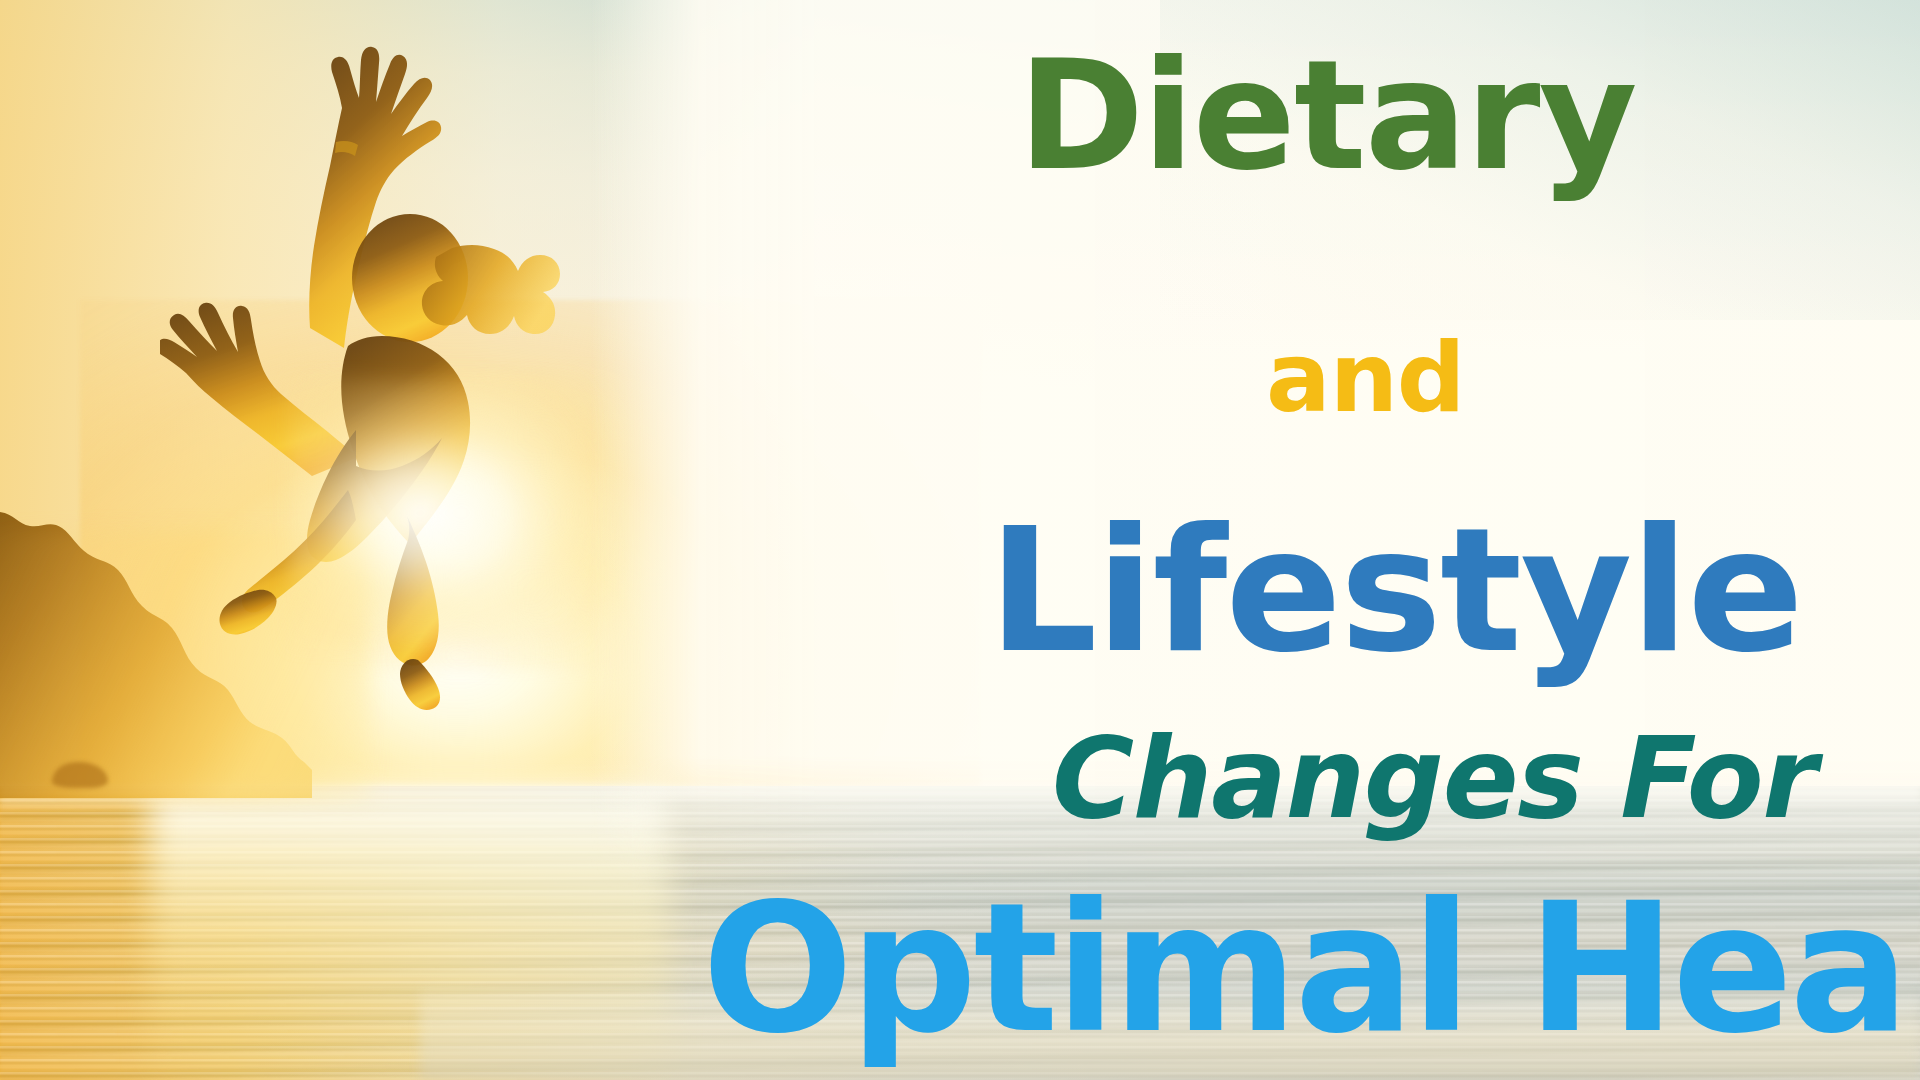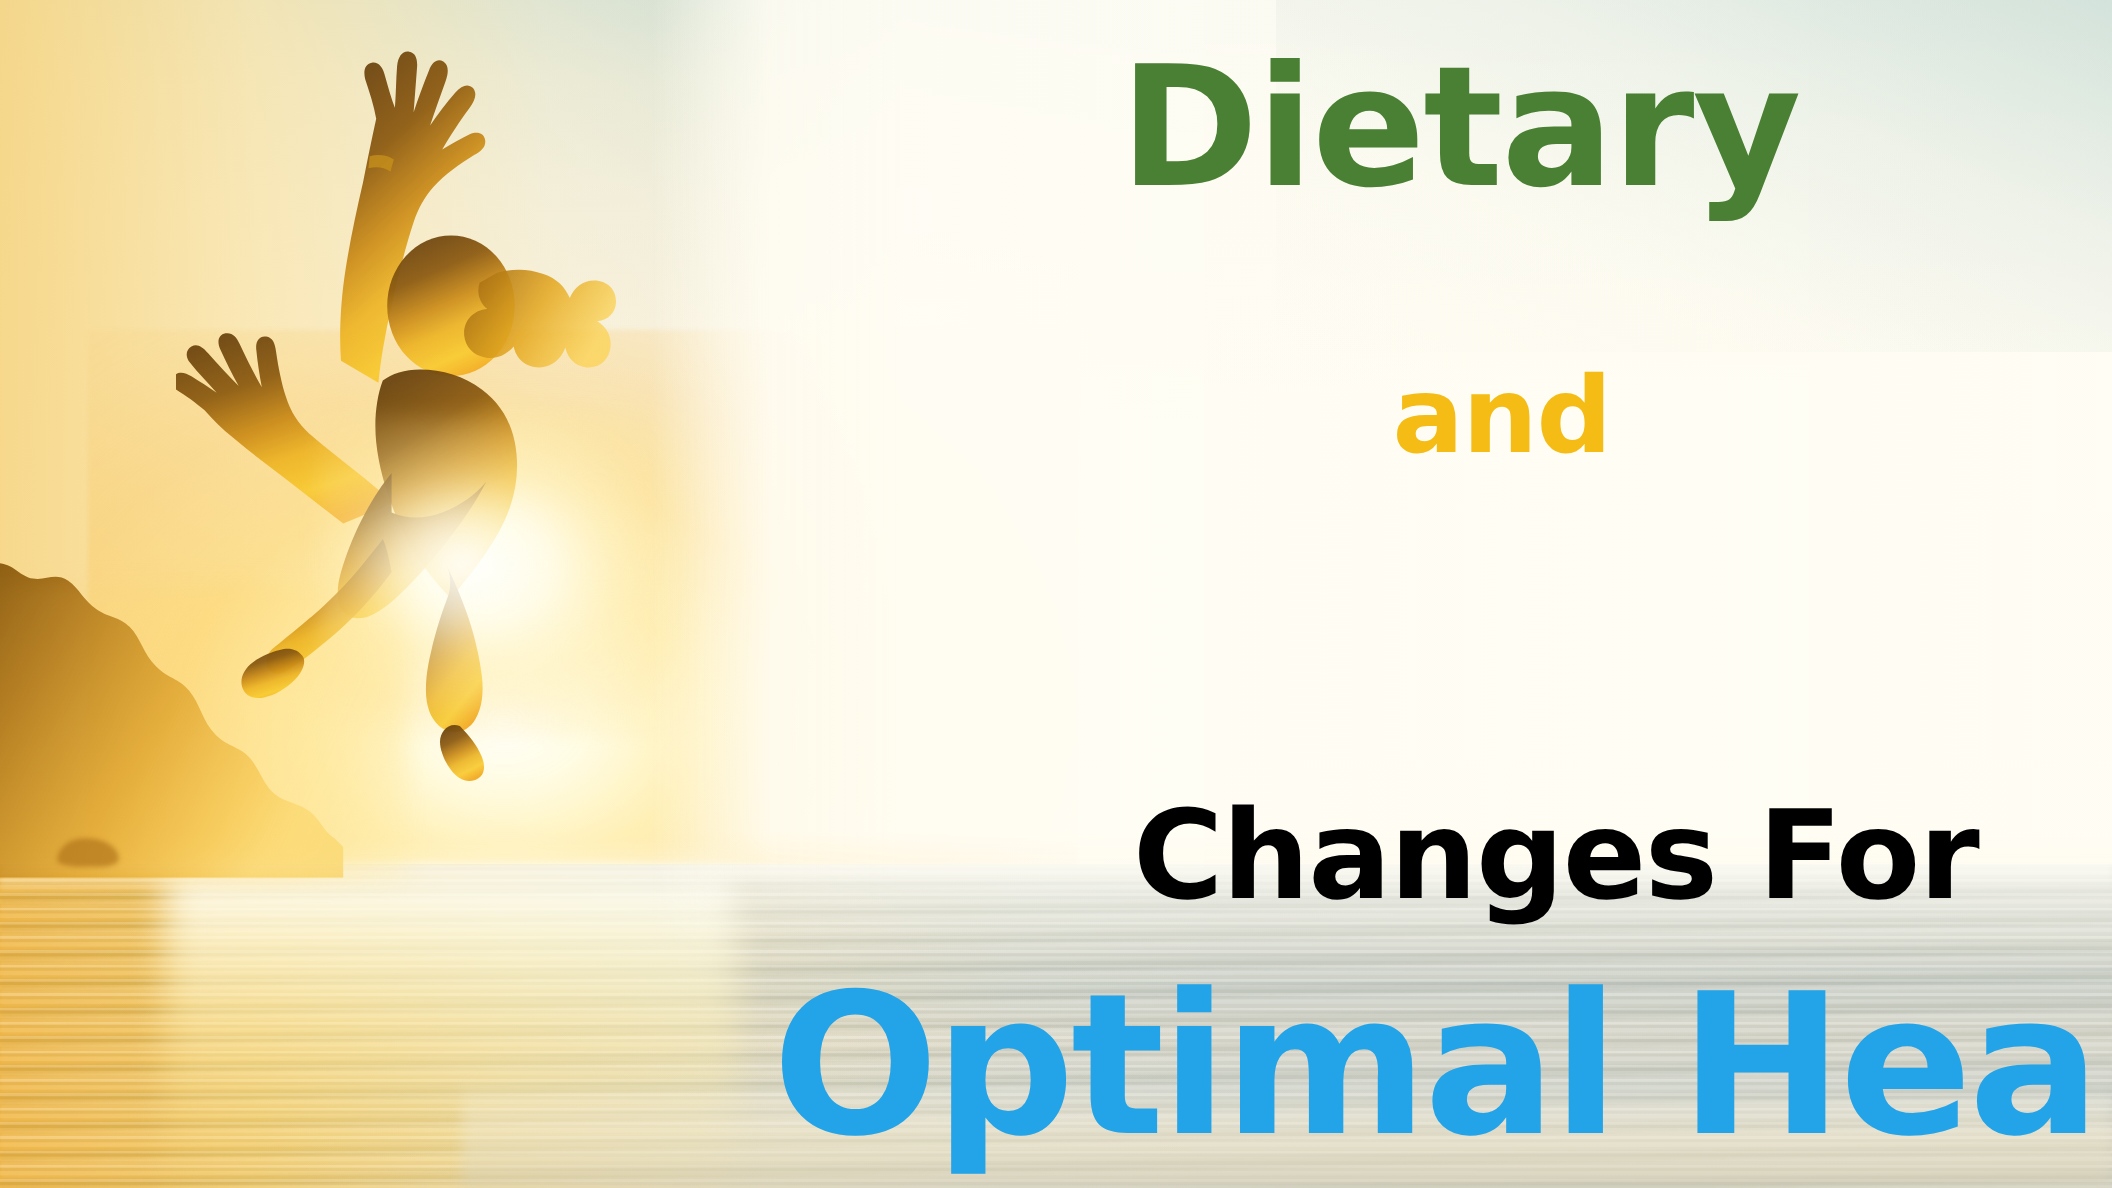--- a/index.html
+++ b/index.html
@@ -305,24 +305,25 @@
   }
 
   .l-lifestyle {
     left: 988px;
     top: 505px;
     font-size: 172px;
     color: #2F7BBE;
   }
 
   .l-changes {
-    left: 1030px;
+    left: 1052px;
     top: 722px;
     font-size: 112px;
-    color: #000000;
+    color: #0f766e;
+    font-style: italic;
   }
 
   .l-optimal {
     left: 702px;
     top: 880px;
     font-size: 178px;
     color: #23A3E8;
     letter-spacing: -0.02em;
   }
 </style>
@@ -539,19 +540,20 @@
   </div>
 
   <div class="scrim"></div>
   <div class="scrim-tint"></div>
 
   <div class="titles">
     <div class="line l-dietary">Dietary</div>
 
     <div class="line l-and">and</div>
 
+    <div class="line l-lifestyle">Lifestyle</div>
 
     <div class="line l-changes">Changes For</div>
 
     <div class="line l-optimal">Optimal Health</div>
   </div>
 
 </div>
 
 </body></html>

